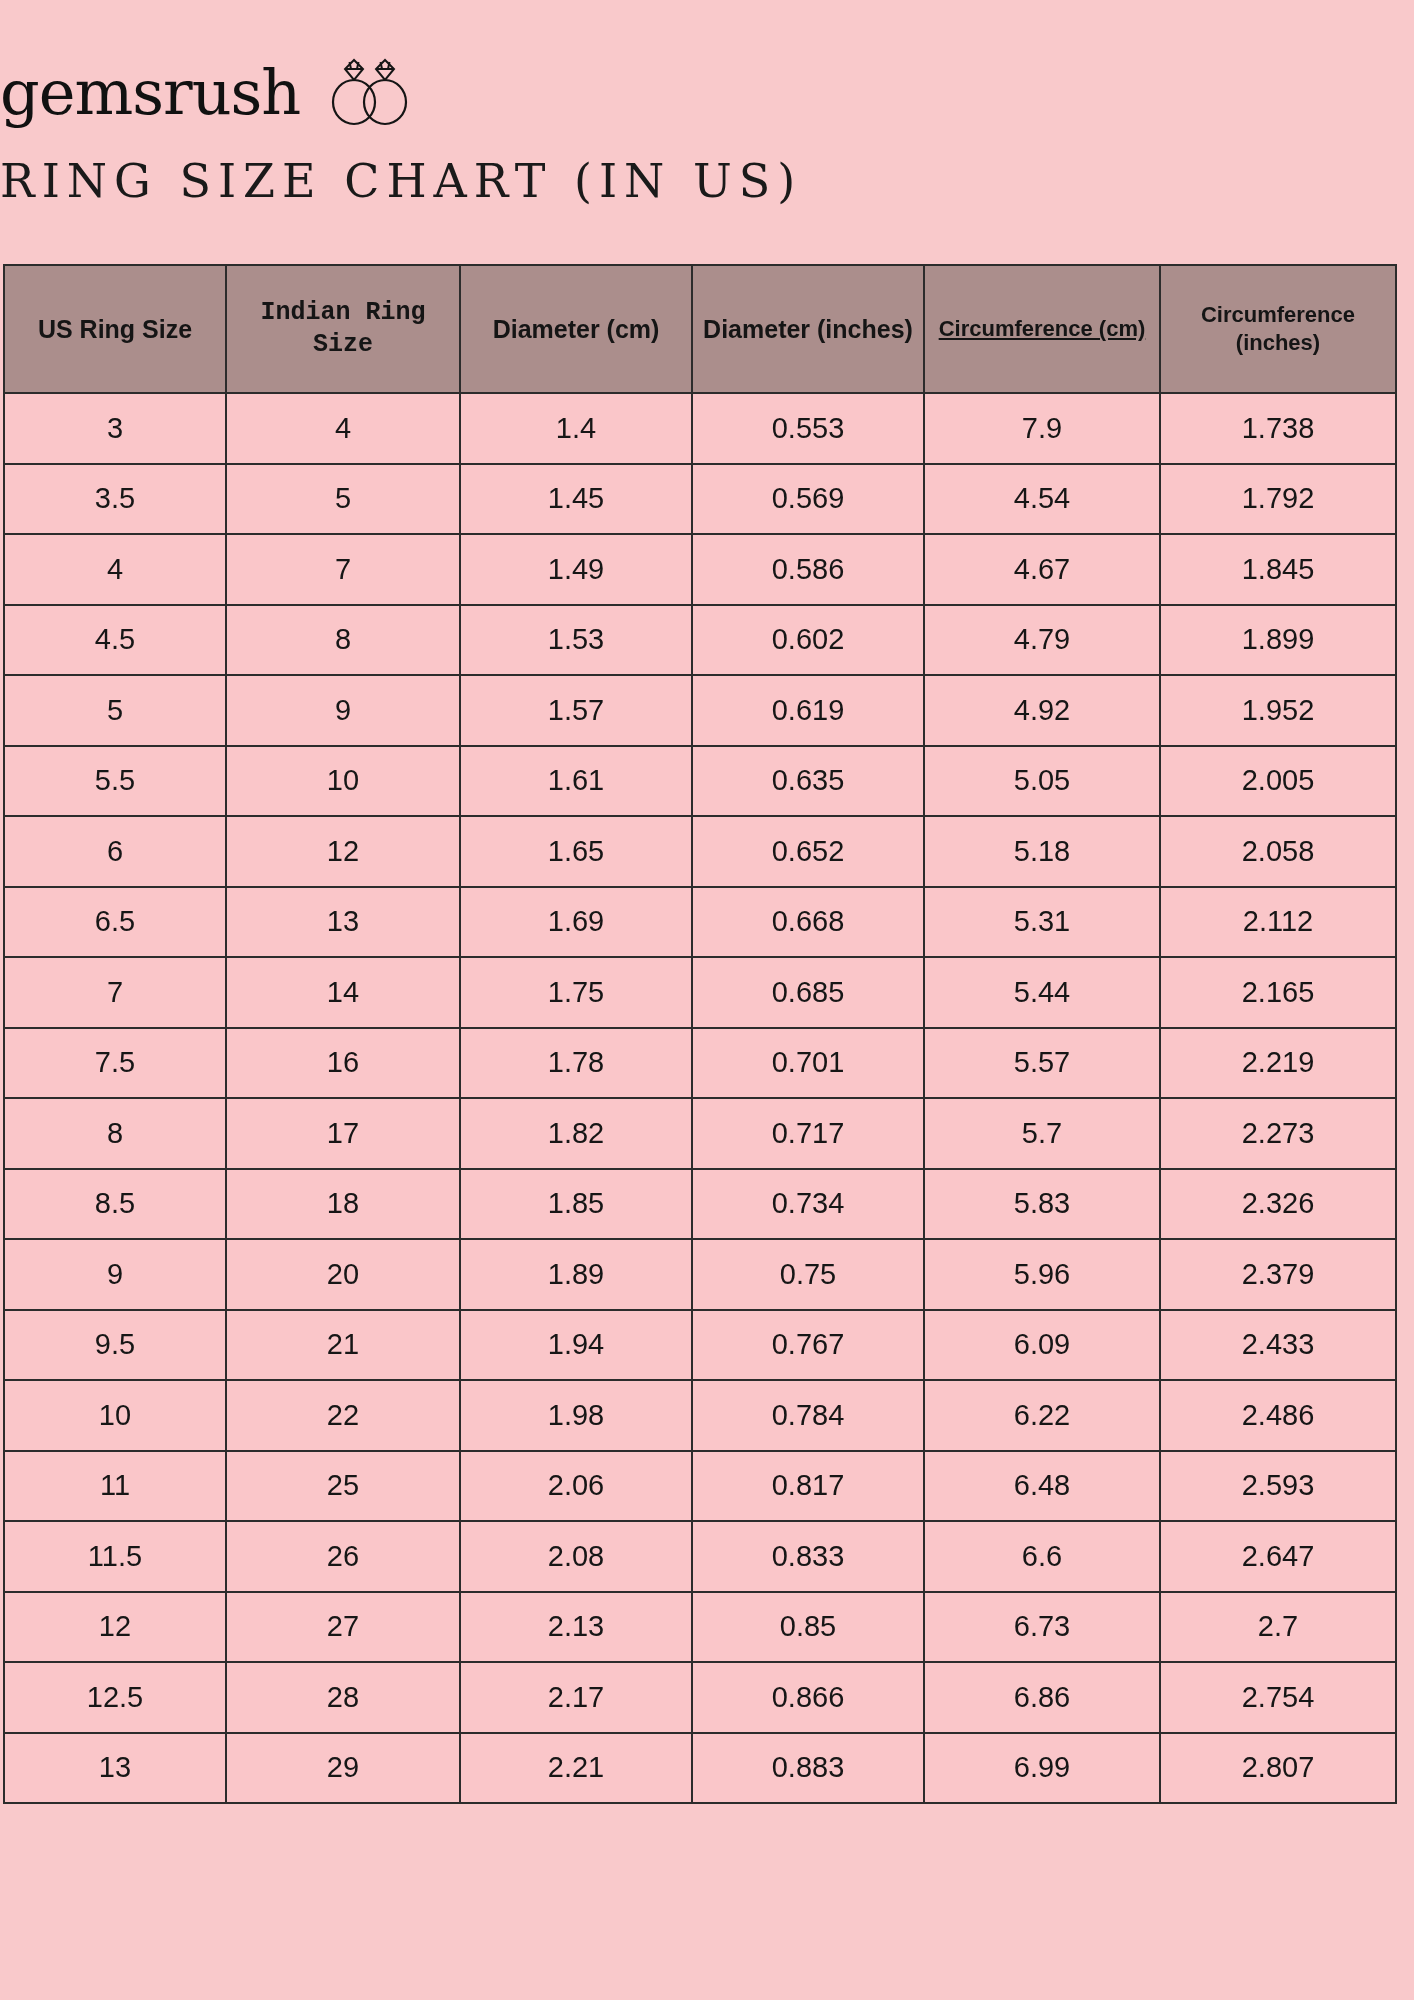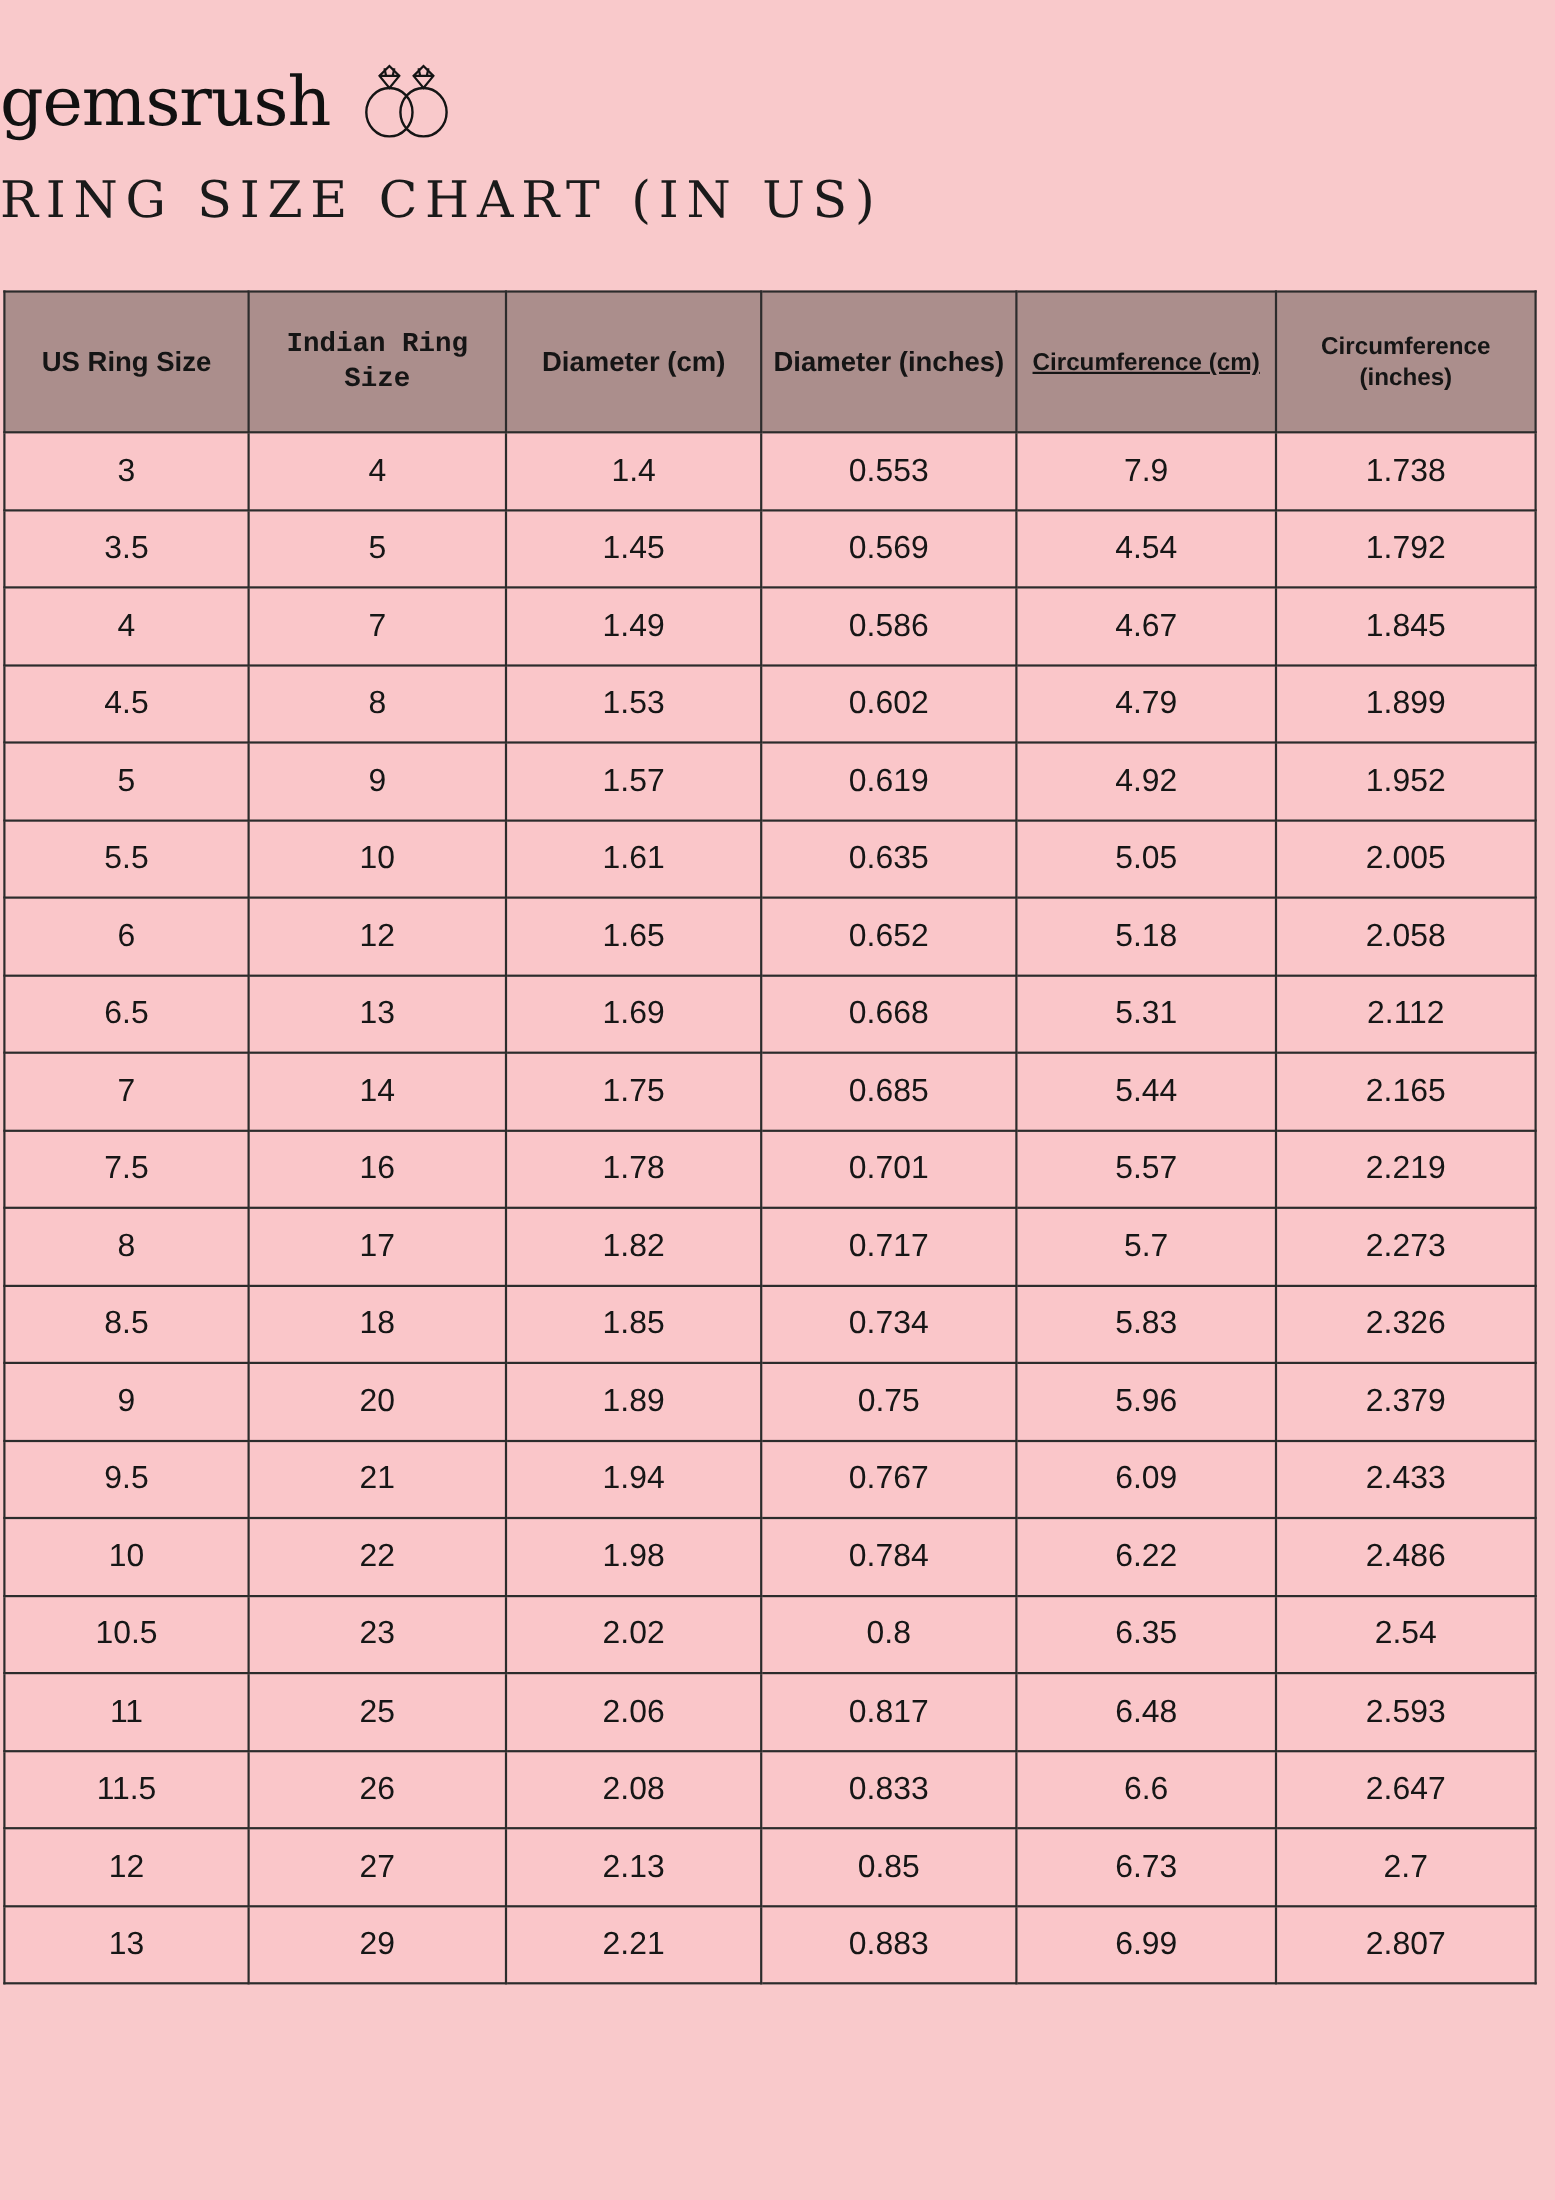--- a/index.html
+++ b/index.html
@@ -275,28 +275,20 @@
           </tr>
           <tr>
             <td>10</td>
             <td>22</td>
             <td>1.98</td>
             <td>0.784</td>
             <td>6.22</td>
             <td>2.486</td>
           </tr>
           <tr>
-            <td>10.5</td>
-            <td>23</td>
-            <td>2.02</td>
-            <td>0.8</td>
-            <td>6.35</td>
-            <td>2.54</td>
-          </tr>
-          <tr>
             <td>11</td>
             <td>25</td>
             <td>2.06</td>
             <td>0.817</td>
             <td>6.48</td>
             <td>2.593</td>
           </tr>
           <tr>
             <td>11.5</td>
             <td>26</td>
@@ -307,20 +299,28 @@
           </tr>
           <tr>
             <td>12</td>
             <td>27</td>
             <td>2.13</td>
             <td>0.85</td>
             <td>6.73</td>
             <td>2.7</td>
           </tr>
           <tr>
+            <td>12.5</td>
+            <td>28</td>
+            <td>2.17</td>
+            <td>0.866</td>
+            <td>6.86</td>
+            <td>2.754</td>
+          </tr>
+          <tr>
             <td>13</td>
             <td>29</td>
             <td>2.21</td>
             <td>0.883</td>
             <td>6.99</td>
             <td>2.807</td>
           </tr>
         </tbody>
     </table>
   </div>

